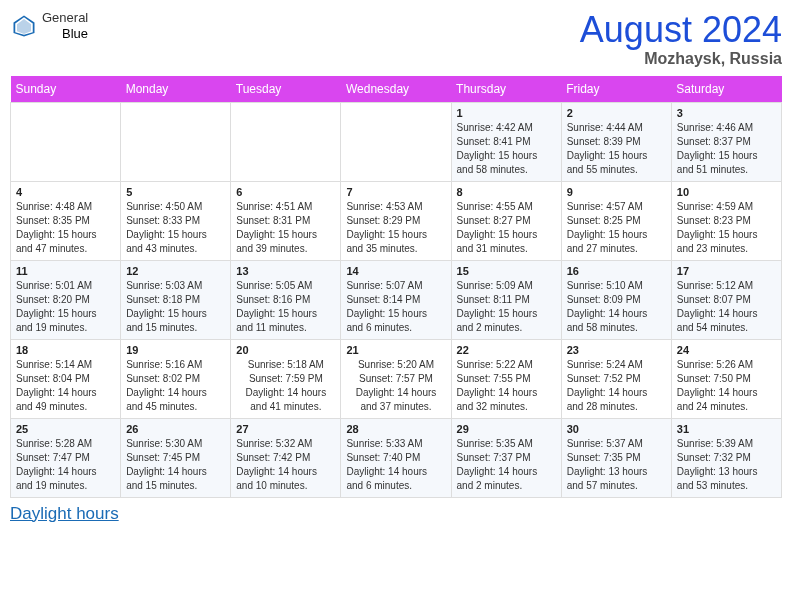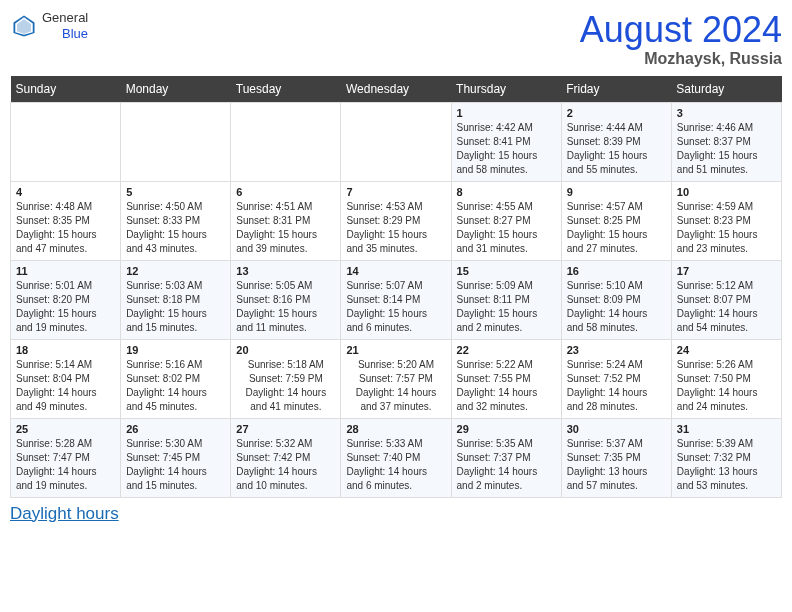--- a/index.html
+++ b/index.html
@@ -20,21 +20,21 @@
       display: flex;
       align-items: center;
       gap: 4px;
     }
     .logo-text {
       font-size: 13px;
       font-weight: normal;
       line-height: 1.2;
     }
     .logo-text .general { color: #333; }
-    .logo-text .blue { color: #1d4ed8; padding-left: 20px; }
+    .logo-text .blue { color: #000000; padding-left: 20px; }
     .logo-icon {
       width: 28px;
       height: 28px;
     }
     .title-block {
       text-align: right;
     }
     .month-year {
       font-size: 36px;
       font-weight: normal;
@@ -45,21 +45,21 @@
       font-size: 16px;
       color: #555;
       font-weight: bold;
     }
     .calendar {
       width: 100%;
       border-collapse: collapse;
       font-size: 10.5px;
     }
     .calendar th {
-      background-color: #404040;
+      background-color: #d946ef;
       color: #fff;
       text-align: left;
       padding: 6px 5px;
       font-size: 12px;
       font-weight: normal;
     }
     .calendar td {
       vertical-align: top;
       padding: 4px 5px;
       border: 1px solid #ddd;

